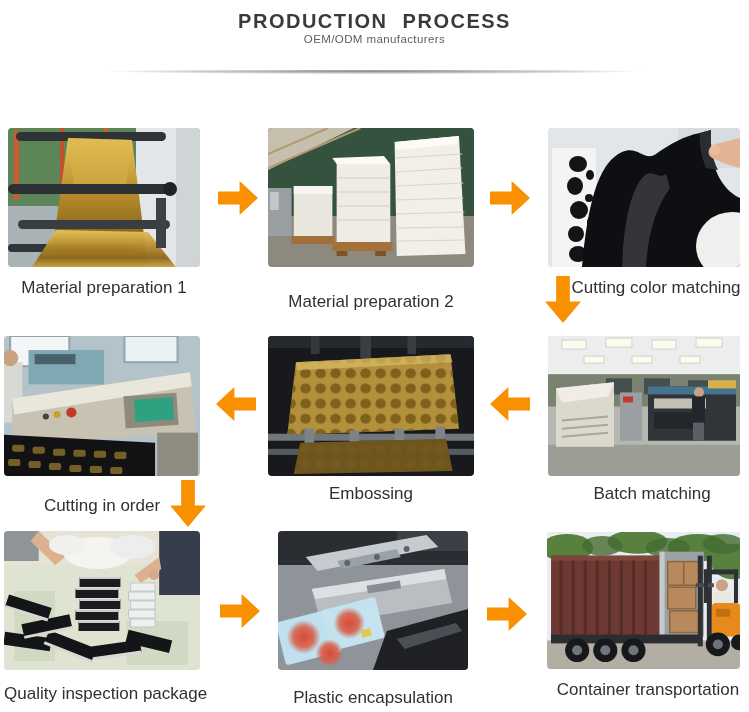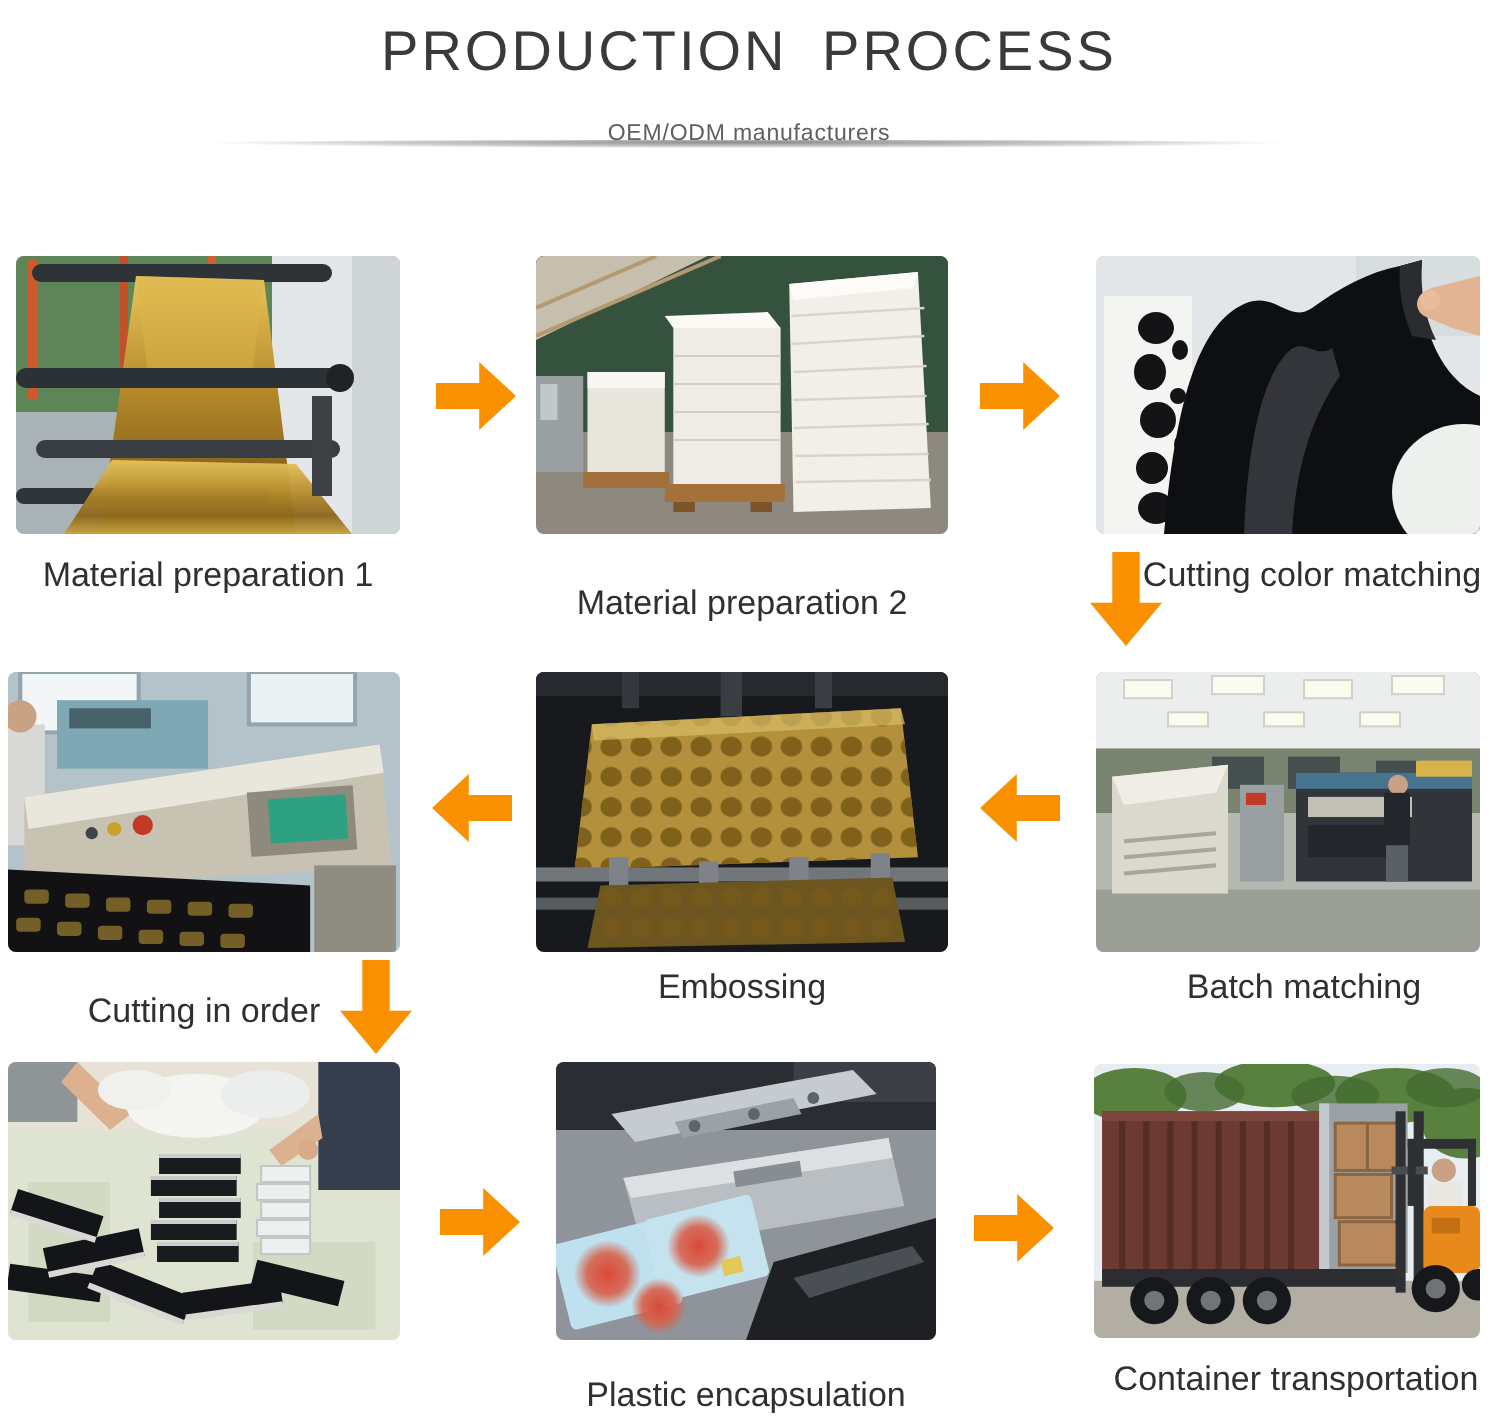--- a/index.html
+++ b/index.html
@@ -5,22 +5,22 @@
   :root{
     --arrow:#F99000; --heading:#3A3A3A; --subheading:#5E5E5E;
     --caption:#303030; --page_bg:#FFFFFF;
   }
   html,body{margin:0;padding:0;background:#fff;}
   .page{
     position:relative;width:749px;height:712px;background:var(--page_bg);
     font-family:"Liberation Sans","DejaVu Sans",sans-serif;overflow:hidden;
   }
   .header{position:absolute;top:10px;left:0;width:749px;text-align:center;}
-  .title{font-size:28px;font-weight:400;letter-spacing:1.5px;word-spacing:8px;color:var(--heading);}
-  .subtitle{margin-top:19px;font-size:11.5px;letter-spacing:.4px;color:var(--subheading);}
+  .title{font-size:20px;font-weight:700;letter-spacing:1.5px;word-spacing:8px;color:var(--heading);}
+  .subtitle{margin-top:0;font-size:11.5px;letter-spacing:.4px;color:var(--subheading);}
   .divider{
     position:absolute;top:70px;left:44px;width:660px;height:4px;border-radius:50%;
     background:radial-gradient(ellipse 50% 90% at 50% 30%,rgba(60,60,60,.6) 0%,rgba(90,90,90,.3) 55%,rgba(120,120,120,0) 82%);
   }
   .photo{position:absolute;border-radius:4px;overflow:hidden;background:#ddd;}
   .photo svg{display:block;width:100%;height:100%;}
   .caption{
     position:absolute;font-size:17px;color:var(--caption);text-align:center;
     white-space:nowrap;line-height:20px;
   }
@@ -380,20 +380,21 @@
       <circle cx="191" cy="112" r="8" fill="#17181b"></circle>
     </svg>
   </div>
 
   <div class="caption" style="left:8px;top:278px;width:192px">Material preparation 1</div>
   <div class="caption" style="left:268px;top:292px;width:206px">Material preparation 2</div>
   <div class="caption" style="left:570px;top:278px;width:172px">Cutting color matching</div>
   <div class="caption" style="left:4px;top:496px;width:196px">Cutting in order</div>
   <div class="caption" style="left:268px;top:484px;width:206px">Embossing</div>
   <div class="caption" style="left:556px;top:484px;width:192px">Batch matching</div>
+  <div class="caption" style="left:4px;top:684px;width:200px">Quality inspection package</div>
   <div class="caption" style="left:278px;top:688px;width:190px">Plastic encapsulation</div>
   <div class="caption" style="left:548px;top:680px;width:200px">Container transportation</div>
 
   <div class="arrow right" style="left:218px;top:181px"></div>
   <div class="arrow right" style="left:490px;top:181px"></div>
   <div class="arrow down" style="left:545px;top:276px"></div>
   <div class="arrow left" style="left:490px;top:387px"></div>
   <div class="arrow left" style="left:216px;top:387px"></div>
   <div class="arrow down" style="left:170px;top:480px"></div>
   <div class="arrow right" style="left:220px;top:594px"></div>

